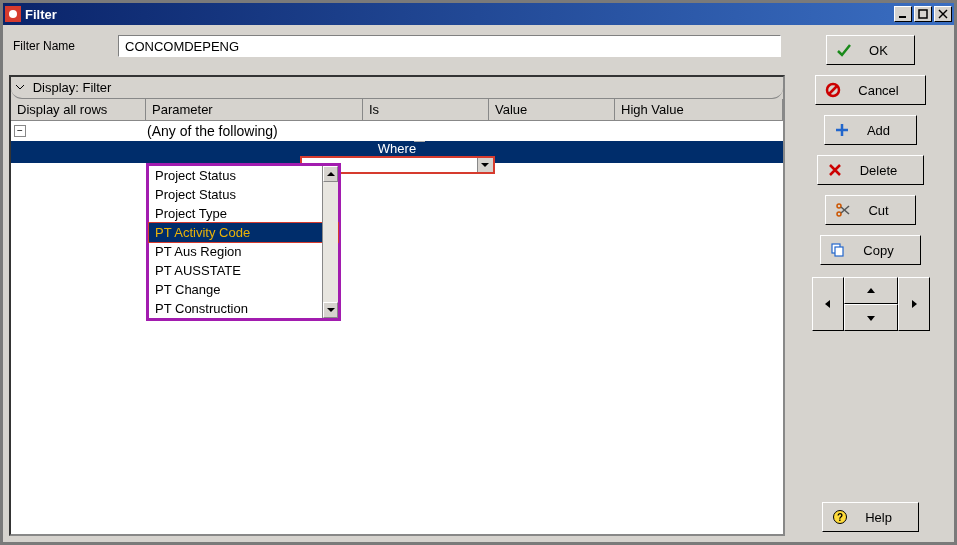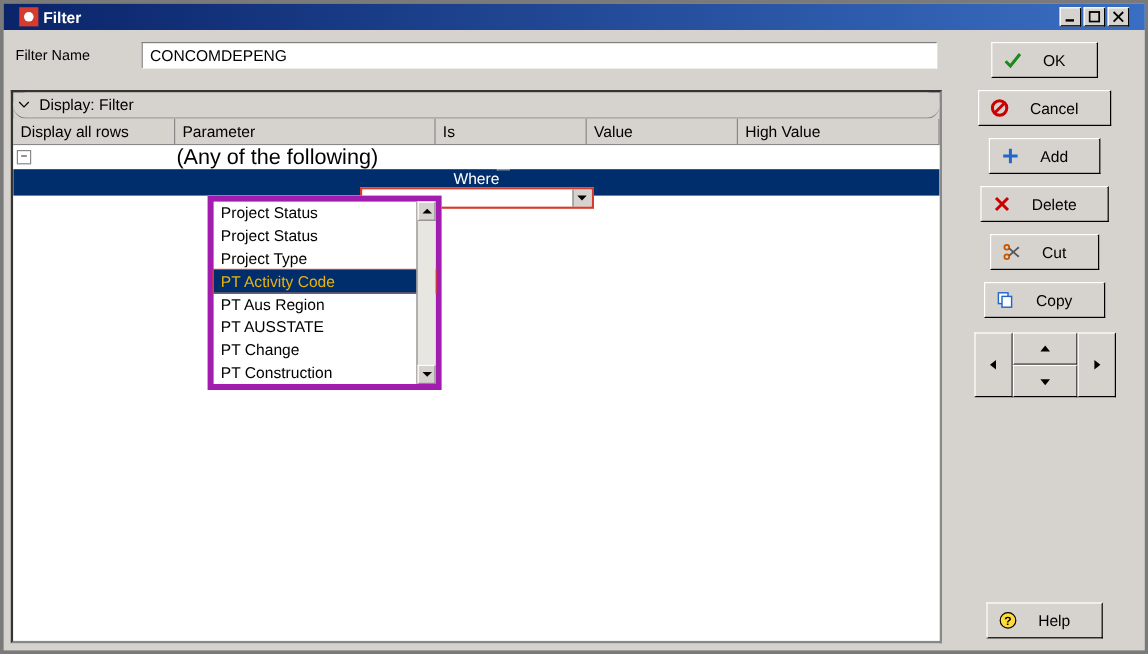--- a/index.html
+++ b/index.html
@@ -16,21 +16,21 @@
   width: 100%;
   height: 100%;
   background: #d6d3ce;
 }
 .titlebar {
   background: linear-gradient(to right, #0a246a, #3a6ec2);
   color: #fff;
   height: 22px;
   display: flex;
   align-items: center;
-  padding: 0 13px;
+  padding: 0 2px;
 }
 .title-icon {
   width: 16px; height: 16px; background: #d63b2e;
   display: flex; align-items: center; justify-content: center;
   margin-right: 4px;
 }
 .title-icon svg { width: 10px; height: 10px; }
 .titlebar .title-text { font-weight: bold; flex: 1; font-size: 13px; }
 .win-controls { display: flex; gap: 2px; }
 .win-btn {
@@ -109,21 +109,21 @@
 }
 .tree-row1 .tree-toggle {
   width:12px; height:12px; border:1px solid #888;
   display:flex; align-items:center; justify-content:center;
   font-size:10px; line-height:1; margin:0 6px 0 3px;
   background:#fff;
   cursor:pointer;
 }
 .tree-row1 .group-label {
   margin-left:115px;
-  font-size:18px;
+  font-size:14px;
   text-align:center;
 }
 .tree-row2 {
   display:flex; align-items:center;
   height:22px;
   background:#002d6b;
   color:#fff;
   flex-direction:column;
 }
 .tree-row2 .tree-line {
@@ -160,24 +160,23 @@
   background:#d6d3ce;
   border-left:1px solid #888;
   display:flex; align-items:center; justify-content:center;
   cursor:pointer;
 }
 .tree-row2 .param-cell .dd-btn svg { width:8px; height:8px; }
 .dropdown {
   position:absolute;
   left:135px; top:42px;
   width:195px;
-  border:5px solid #a21caf;
+  border:3px solid #a21caf;
   background:#fff;
   z-index:10;
-  margin-left:27px;
 }
 .dropdown .dd-item {
   padding:2px 6px;
   font-size:13px;
   cursor:pointer;
 }
 .dropdown .dd-item.selected {
   background:#002d6b;
   color:#eab308;
   outline:1px solid #d63b2e;

